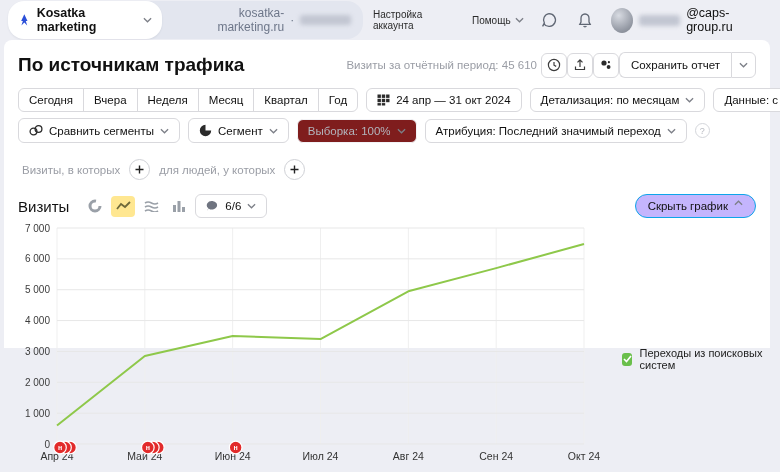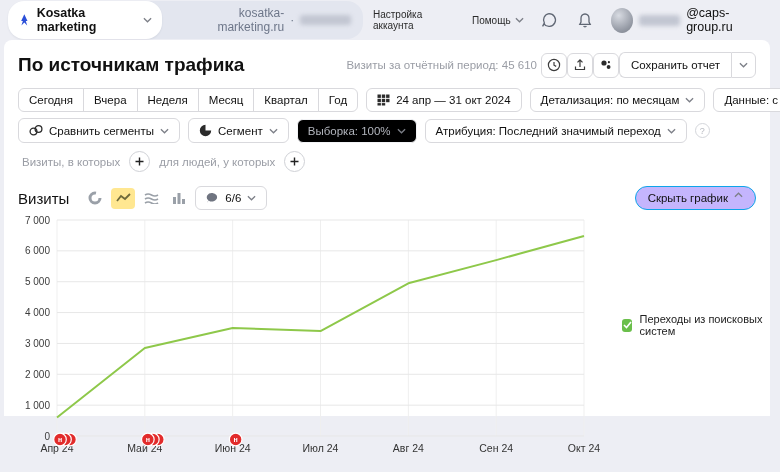--- a/index.html
+++ b/index.html
@@ -14,64 +14,64 @@
   .counter-domain { display:flex; align-items:center; gap:6px; margin-left:20px; font-size:12px; color:#6d7689;text-align:right; }
   .blurbox { background:#c2c6d2; border-radius:3px; filter:blur(2px); display:inline-block; }
   .topnav { margin-left:auto; display:flex; align-items:center; gap:16px; }
   .topnav .navlink { font-size:10px; color:#2b2b2b; cursor:pointer; display:flex; align-items:center; gap:4px; }
   .iconbtn-round { width:22px; height:22px; display:flex; align-items:center; justify-content:center; cursor:pointer; color:#5f6673; }
   .avatar { width:25px; height:25px; border-radius:50%; background:radial-gradient(circle at 35% 30%, #d8dbe2, #9196a1 70%, #7c8089); }
   .user { display:flex; align-items:center; gap:6px; cursor:pointer; }
   .user .email { font-size:12.5px; color:#101010; }
 
   
-  .content { background:#fff; margin:0 10px 0 4px; border-radius:8px 8px 0 0; height:376px; padding:12px 0 0 0; position:relative; }
+  .content { background:#fff; margin:0 10px 0 4px; border-radius:8px 8px 0 0; height:308px; padding:12px 0 0 0; position:relative; }
   .pad { padding-left:14px; padding-right:14px; }
 
   .title-row { display:flex; align-items:center; }
   .page-title { font-size:19px; font-weight:600; color:#111; }
   .title-right { margin-left:auto; display:flex; align-items:center; }
   .summary { font-size:11.5px; color:#9a9da5; margin-right:4px; }
   .sq-btn { width:26px; height:25px; border:1px solid #d9d9dd; border-radius:6px; background:#fff; display:flex; align-items:center; justify-content:center; cursor:pointer; color:#3c3c3c; }
   .ghost-btn { background:#f0f1f4; border:none; border-radius:6px; padding:6px 10px; font-size:11.5px; color:#9396a0; cursor:pointer; }
   .save-group { display:flex; }
   .save-main { border:1px solid #d9d9dd; border-right:none; border-radius:6px 0 0 6px; background:#fff; padding:6px 11px; font-size:11.5px; color:#111; cursor:pointer; }
   .save-chev { border:1px solid #d9d9dd; border-radius:0 6px 6px 0; background:#fff; width:25px; display:flex; align-items:center; justify-content:center; cursor:pointer; color:#555; }
 
   .row { display:flex; align-items:center; }
   .filters-1 { margin-top:10px; gap:8px; }
   .filters-2 { margin-top:6px; gap:8px; }
   .seg { display:flex; }
   .seg .seg-btn { border:1px solid #d9d9dd; background:#fff; padding:5px 10px; font-size:11.5px; color:#111; margin-left:-1px; cursor:pointer; white-space:nowrap; }
   .seg .seg-btn:first-child { border-radius:6px 0 0 6px; margin-left:0; }
   .seg .seg-btn:last-child { border-radius:0 6px 6px 0; }
   .btn { border:1px solid #d9d9dd; background:#fff; border-radius:6px; padding:5px 10px; font-size:11.5px; color:#111; cursor:pointer; display:flex; align-items:center; gap:6px; white-space:nowrap; }
-  .btn.disabled { background:#000000; border-color:#f2f3f6; color:#b2b5bd; }
+  .btn.disabled { background:#7f1d1d; border-color:#f2f3f6; color:#b2b5bd; }
   .chev { width:9px; height:6px; color:#7c7f87; flex:none; }
   .qmark { width:15px; height:15px; border:1px solid #d4d6db; border-radius:50%; color:#b6b9c0; font-size:9px; display:flex; align-items:center; justify-content:center; }
 
-  .filters-3 { margin-top:8px; gap:9px;padding-left:18px; }
+  .filters-3 { margin-top:16px; gap:9px;padding-left:18px; }
   .muted { font-size:11.5px; color:#9a9da5; }
   .plus-circle { width:21px; height:21px; border:1px solid #cfd1d6; border-radius:50%; background:#fff; display:flex; align-items:center; justify-content:center; cursor:pointer; color:#222; }
 
   .chart-header { margin-top:14px; }
   .metric-label { font-size:15px; color:#111; margin-right:14px; }
   .ctype-group { display:flex; align-items:center; gap:4px; }
   .ctype { width:24px; height:21px; display:flex; align-items:center; justify-content:center; border-radius:4px; cursor:pointer; color:#9aa0a8; }
   .ctype.selected { background:#ffe791; color:#6f6a3a; }
   .series-btn { }
   .hide-chart { margin-left:auto; border:1px solid #0ea5e9; border-radius:14px; background:#c4b5fd; padding:5px 12px; font-size:11.5px; color:#111; cursor:pointer; display:flex; align-items:flex-start; gap:6px; }
   .chev-up { transform:rotate(180deg); }
 
   .chart-wrap { position:relative; margin-top:4px; }
   #chart-svg { display:block; }
   .ytick { font-size:10px; fill:#3c3c3c; font-family:"Liberation Sans", sans-serif; }
   .xtick { font-size:10.5px; fill:#333; font-family:"Liberation Sans", sans-serif; }
   .ann { font-size:7px; font-weight:bold; fill:#fff; font-family:"Liberation Sans", sans-serif; }
-  .legend { position:absolute; left:618px; top:99px; display:flex; align-items:center; gap:7px; cursor:pointer; }
+  .legend { position:absolute; left:618px; top:125px; display:flex; align-items:center; gap:7px; cursor:pointer; }
   .legend-check { width:13px; height:13px; border-radius:3px; display:flex; align-items:center; justify-content:center; }
   .legend-label { font-size:11px; color:#222; }
 </style>
 </head>
 <body>
 
 <div class="topbar">
   <div class="counter-group">
     <div class="counter-pill">
       <svg width="14" height="14" viewBox="0 0 14 14">

